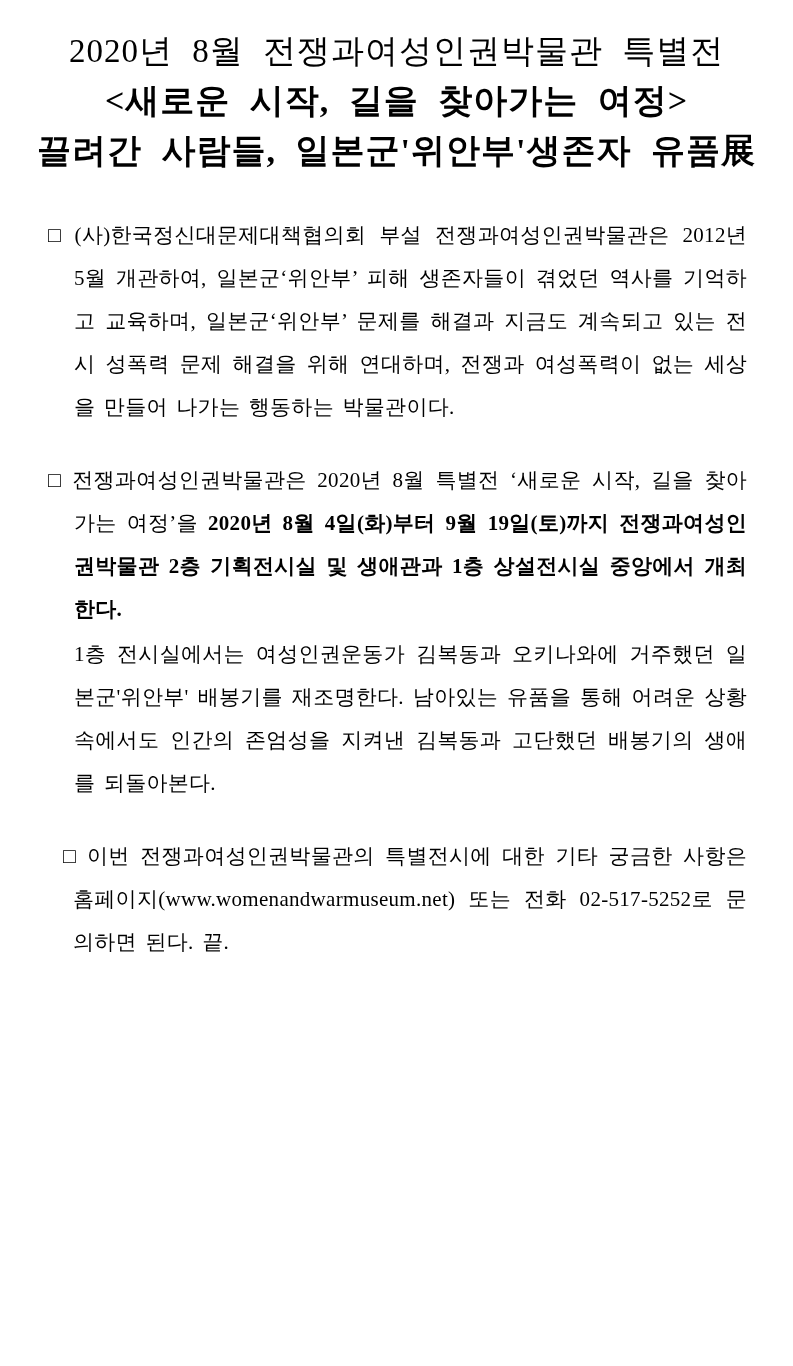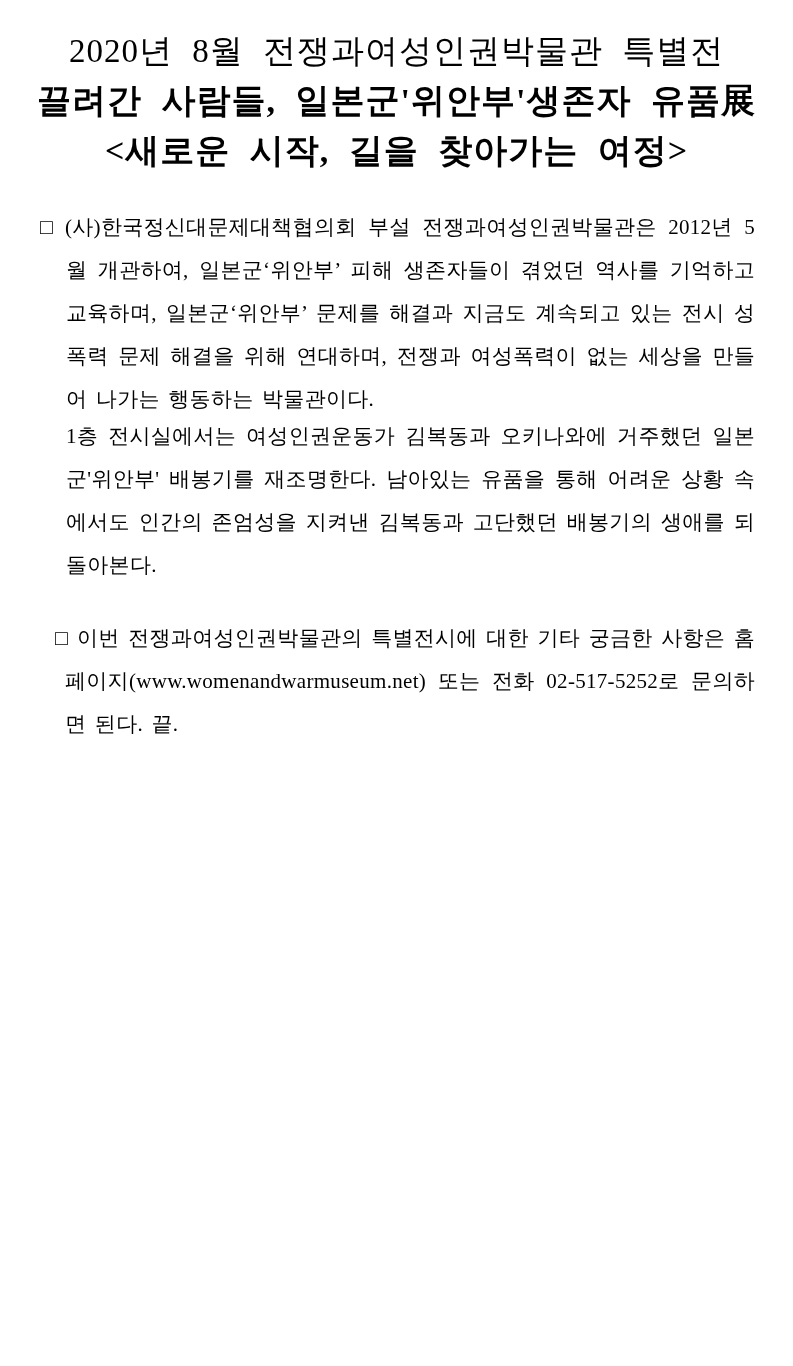--- a/index.html
+++ b/index.html
@@ -25,21 +25,21 @@
     white-space: nowrap;
   }
   .title-line.bold {
     font-weight: 700;
     font-size: 34px;
   }
   .body-block {
     padding: 30px 38px 0 40px;
   }
   .para {
-    margin: 0;
+    margin: 8px;
     font-size: 21px;
     line-height: 43px;
     text-align: justify;
     word-spacing: 3px;
     letter-spacing: 0.3px;
     padding-left: 26px;
     text-indent: -26px;
   }
   .para + .para { margin-top: 30px; }
   .para.no-bullet { text-indent: 0; }
@@ -49,28 +49,29 @@
   .bullet { margin-right: 9px; }
   .bold { font-weight: 700; }
 </style>
 </head>
 <body>
 
 <div class="page">
 
   <header class="title-block">
     <div class="title-line">2020년 8월 전쟁과여성인권박물관 특별전</div>
+    <div class="title-line bold">&lt;새로운 시작, 길을 찾아가는 여정&gt;</div>
     <div class="title-line bold">끌려간 사람들, 일본군'위안부'생존자 유품展</div>
-    <div class="title-line bold">&lt;새로운 시작, 길을 찾아가는 여정&gt;</div>
   </header>
 
   <main class="body-block">
 
     <p class="para"><span class="bullet">□</span><span>(사)한국정신대문제대책협의회 부설 전쟁과여성인권박물관은 2012년 5월 개관하여, 일본군‘위안부’ 피해 생존자들이 겪었던 역사를 기억하고 교육하며, 일본군‘위안부’ 문제를 해결과 지금도 계속되고 있는 전시 성폭력 문제 해결을 위해 연대하며, 전쟁과 여성폭력이 없는 세상을 만들어 나가는 행동하는 박물관이다.</span></p>
 
+    <p class="para"><span class="bullet">□</span><span>전쟁과여성인권박물관은 2020년 8월 특별전 ‘새로운 시작, 길을 찾아가는 여정’을 </span><span class="bold">2020년 8월 4일(화)부터 9월 19일(토)까지 전쟁과여성인권박물관 2층 기획전시실 및 생애관과 1층 상설전시실 중앙에서 개최한다.</span></p>
 
 
     <p class="para no-bullet tight"><span>1층 전시실에서는 여성인권운동가 김복동과 오키나와에 거주했던 일본군'위안부' 배봉기를 재조명한다. 남아있는 유품을 통해 어려운 상황 속에서도 인간의 존엄성을 지켜낸 김복동과 고단했던 배봉기의 생애를 되돌아본다.</span></p>
 
 
     <p class="para last"><span class="bullet">□</span><span>이번 전쟁과여성인권박물관의 특별전시에 대한 기타 궁금한 사항은 홈페이지(</span><span>www.womenandwarmuseum.net</span><span>) 또는 전화 </span><span>02-517-5252</span><span>로 문의하면 된다. 끝.</span></p>
 
   </main>
 
 </div>

